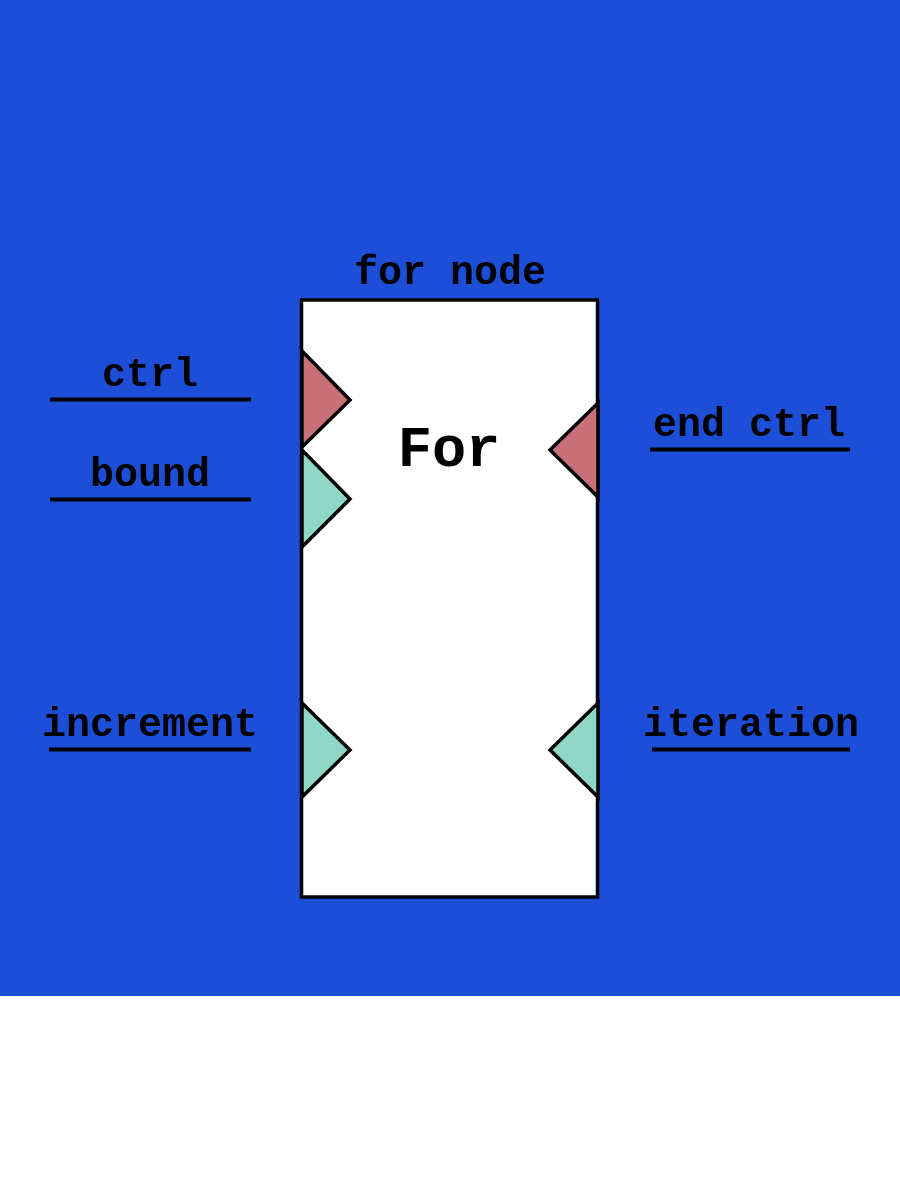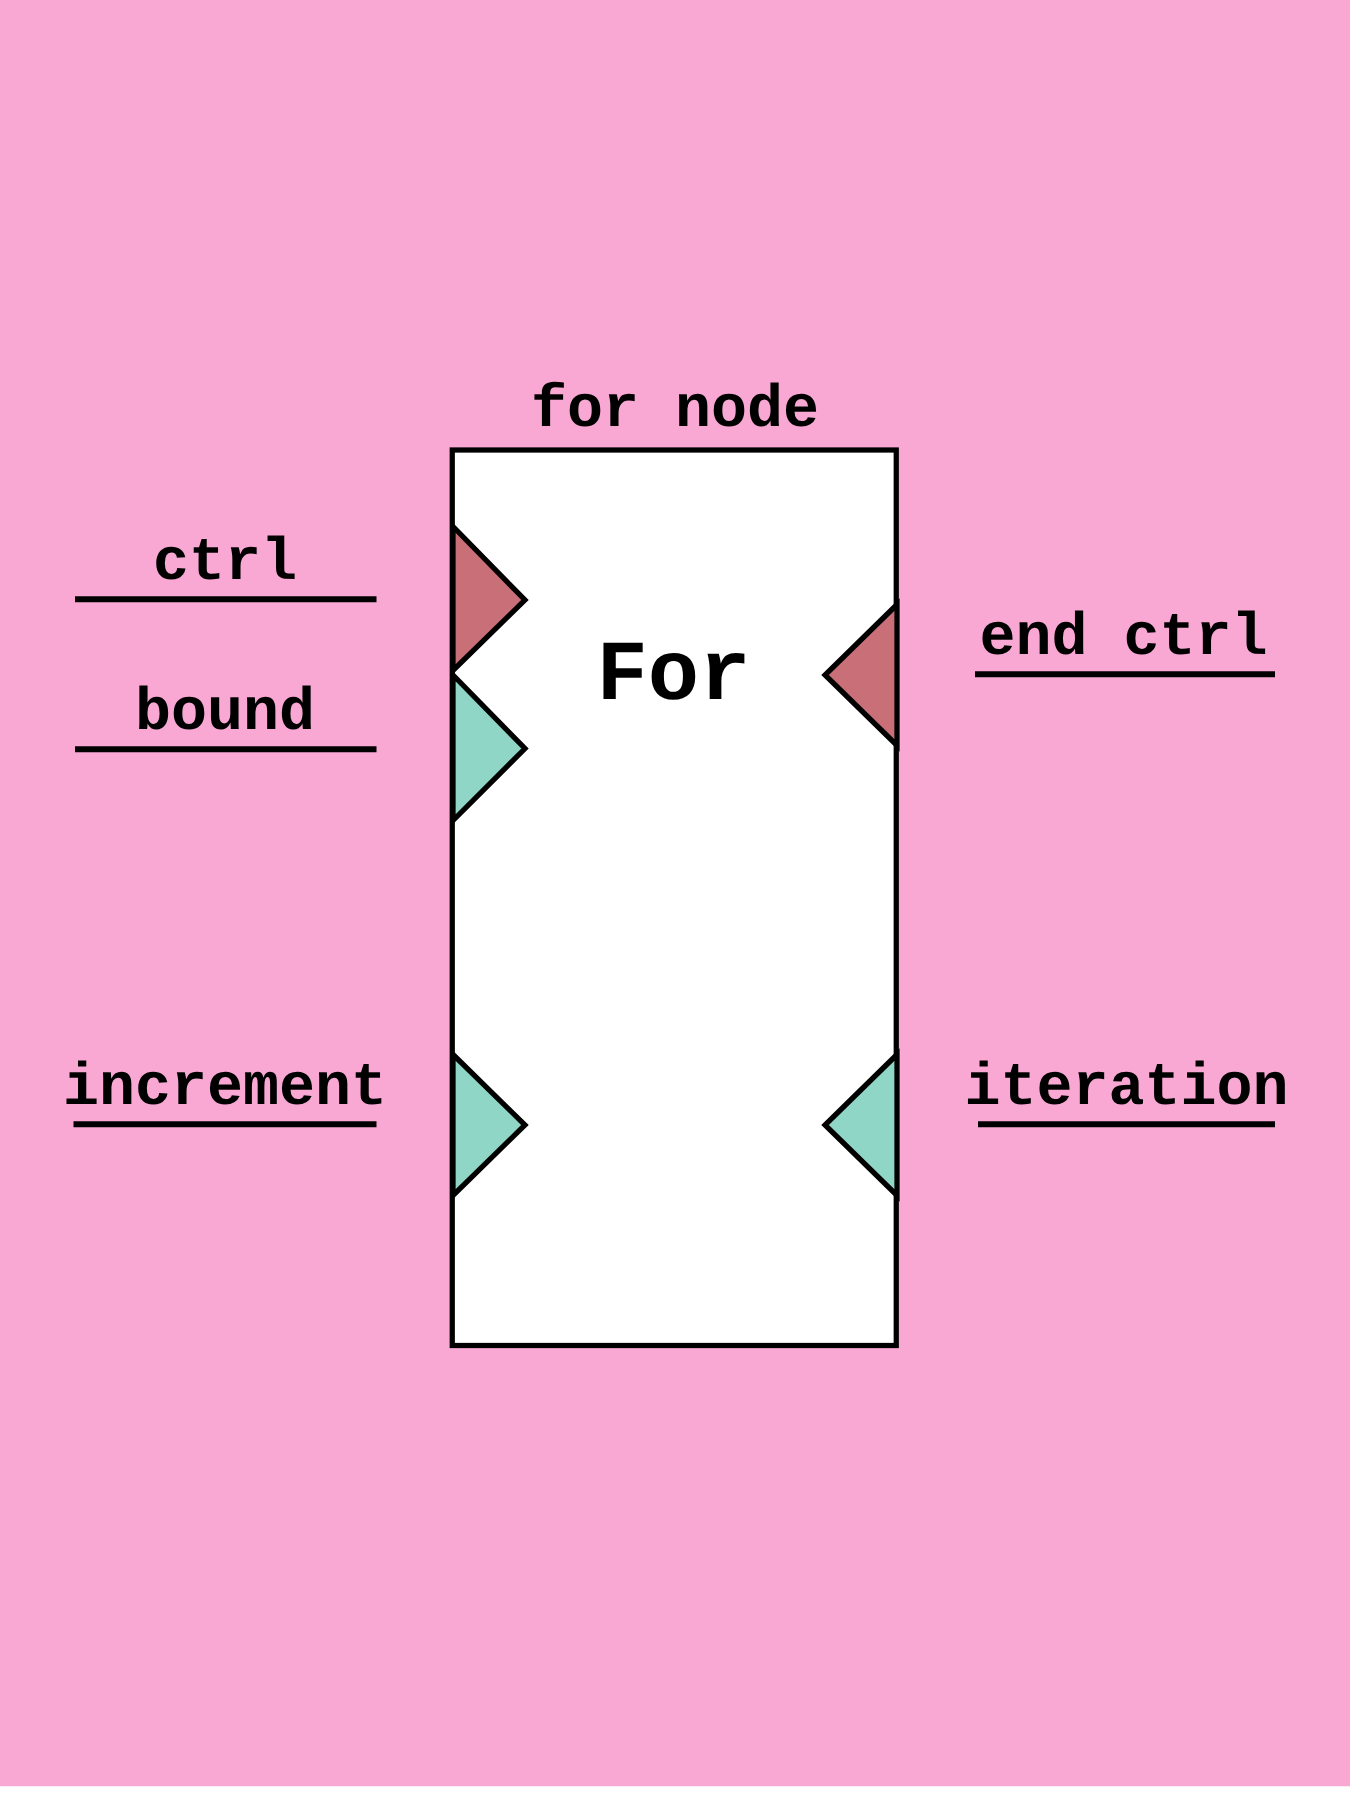--- a/index.html
+++ b/index.html
@@ -3,22 +3,22 @@
 <meta charset="utf-8">
 <style>
   html, body {
     margin: 0;
     padding: 0;
     background: #ffffff;
   }
   .canvas {
     position: relative;
     width: 900px;
-    height: 1191px;
-    background: #f9a8d4;
+    height: 996px;
+    background: #1d4ed8;
     overflow: hidden;
   }
   svg {
     display: block;
   }
   .mono-label {
     font-family: "Liberation Mono", "DejaVu Sans Mono", monospace;
     font-weight: bold;
     fill: #000000;
   }

